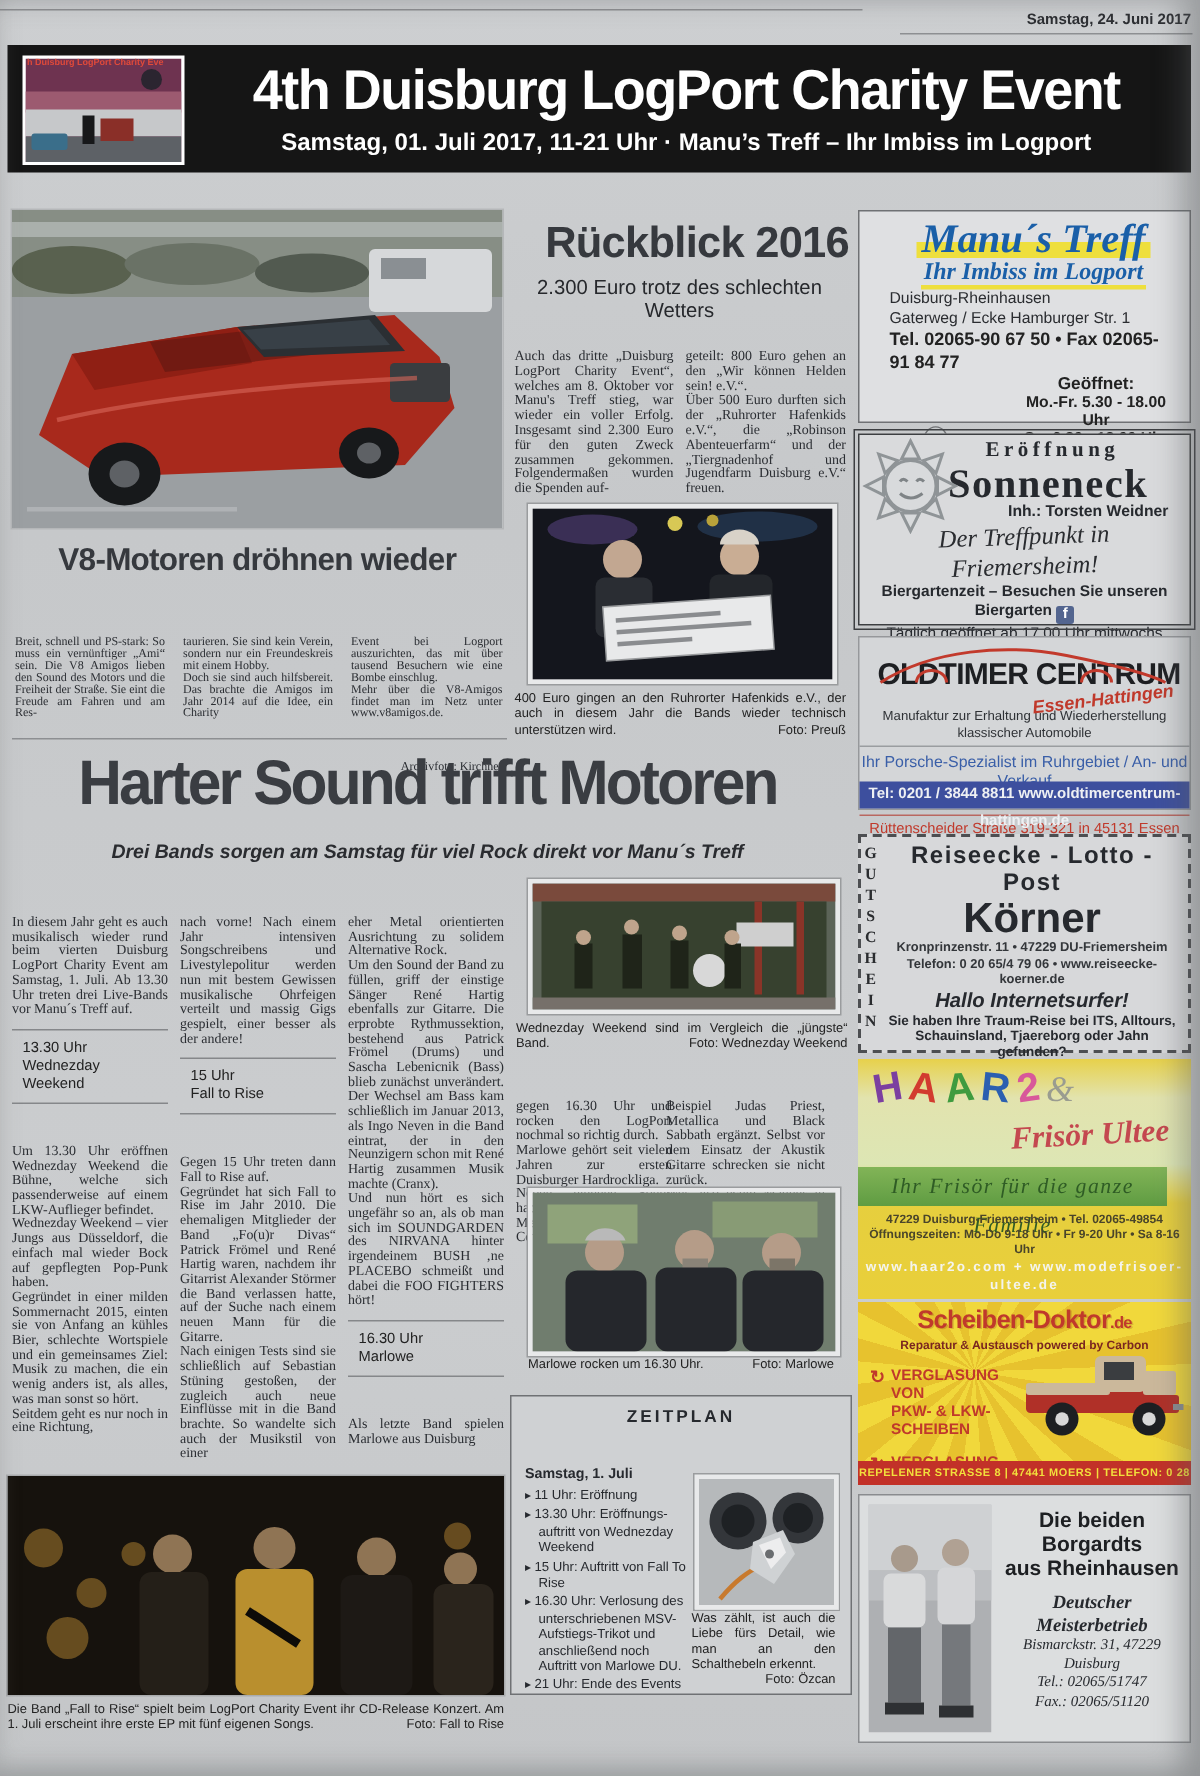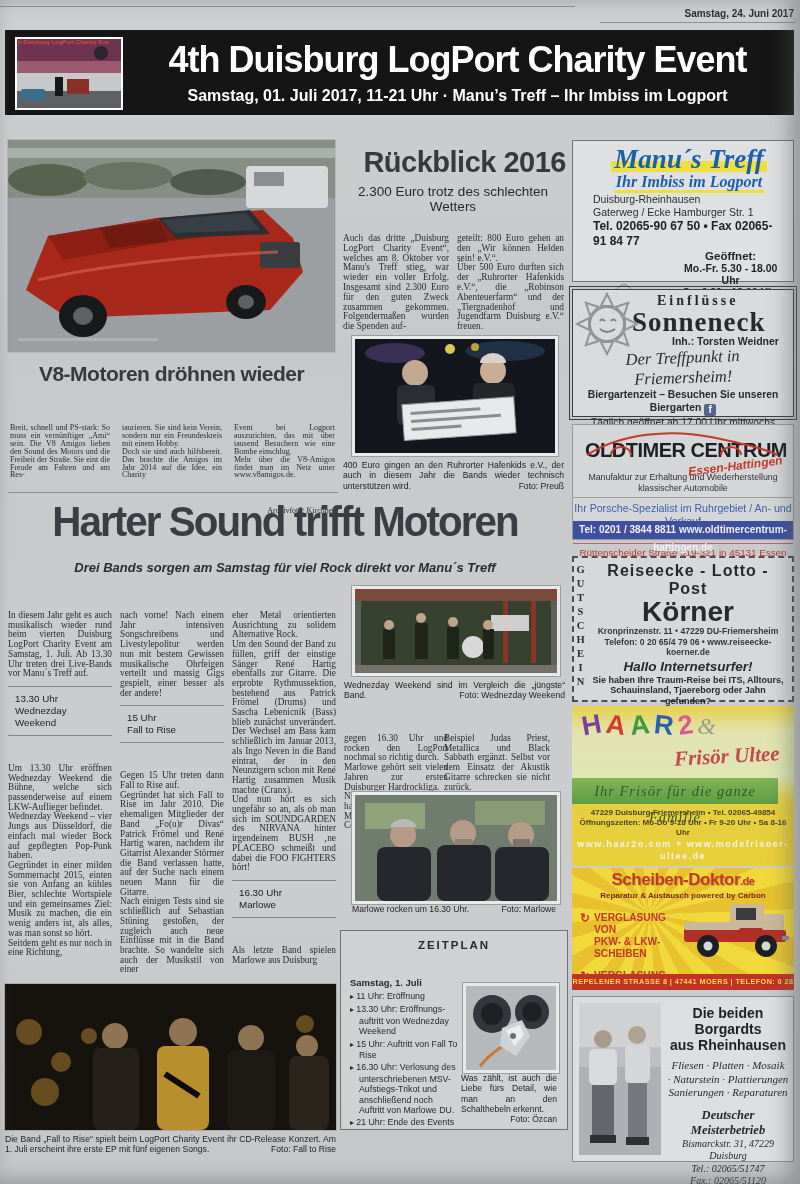--- a/index.html
+++ b/index.html
@@ -383,21 +383,21 @@
           <use href="#ptl" transform="rotate(270 32 32)"></use>
         <use href="#ptl" transform="rotate(315 32 32)"></use>
         <circle cx="32" cy="32" r="17"></circle>
       </g>
       <g stroke="#7f8487" stroke-width="2" fill="none">
         <path d="M25,29 q2,-3 5,0"></path>
           <path d="M36,29 q2,-3 5,0"></path>
           <path d="M25,37 q7,6 15,0"></path>
       </g>
     </svg>
-    <div class="sonn-top">Einflüsse</div>
+    <div class="sonn-top">Eröffnung</div>
     <div class="sonn-name">Sonneneck</div>
     <div class="sonn-owner">Inh.: Torsten Weidner</div>
     <div class="sonn-script">Der Treffpunkt in Friemersheim!</div>
     <div class="sonn-bold">
       <span>Biergartenzeit – Besuchen Sie unseren Biergarten</span>
       <span style="display:inline-block;width:12px;height:12px;background:#53658f;color:#fff;border-radius:2px;
             font-size:10px;line-height:12px;vertical-align:-2px;">f</span>
     </div>
     <div class="sonn-open">Täglich geöffnet ab 17.00 Uhr mittwochs Ruhetag</div>
     <div class="sonn-addr">Friedhofallee 1 a · 47229 Duisburg · ☎ (02065) 47957</div>
@@ -496,23 +496,20 @@
       <rect x="13" y="82" width="22" height="50" fill="#63666a"></rect>
       <rect x="11" y="132" width="26" height="8" fill="#2e3033"></rect>
       <circle cx="58" cy="32" r="9" fill="#b0a193"></circle>
       <rect x="46" y="42" width="25" height="38" rx="5" fill="#d5d6d8"></rect>
       <rect x="49" y="80" width="19" height="54" fill="#75787c"></rect>
       <rect x="47" y="134" width="23" height="8" fill="#2e3033"></rect>
     </svg>
     <div class="abs" style="left:92px;top:8px;width:126px;">
       <div class="bor-title pre">Die beiden Borgardts
 aus Rheinhausen</div>
-      <div class="bor-serv pre" style="margin-top:6px;">Fliesen · Platten · Mosaik
-· Naturstein · Plattierungen
-Sanierungen · Reparaturen</div>
       <div class="bor-master" style="margin-top:8px;">Deutscher Meisterbetrieb</div>
       <div class="bor-line">Bismarckstr. 31, 47229 Duisburg</div>
       <div class="bor-line">Tel.: 02065/51747</div>
       <div class="bor-line">Fax.: 02065/51120</div>
 
     </div>
   </div>
 
 </div>
 

